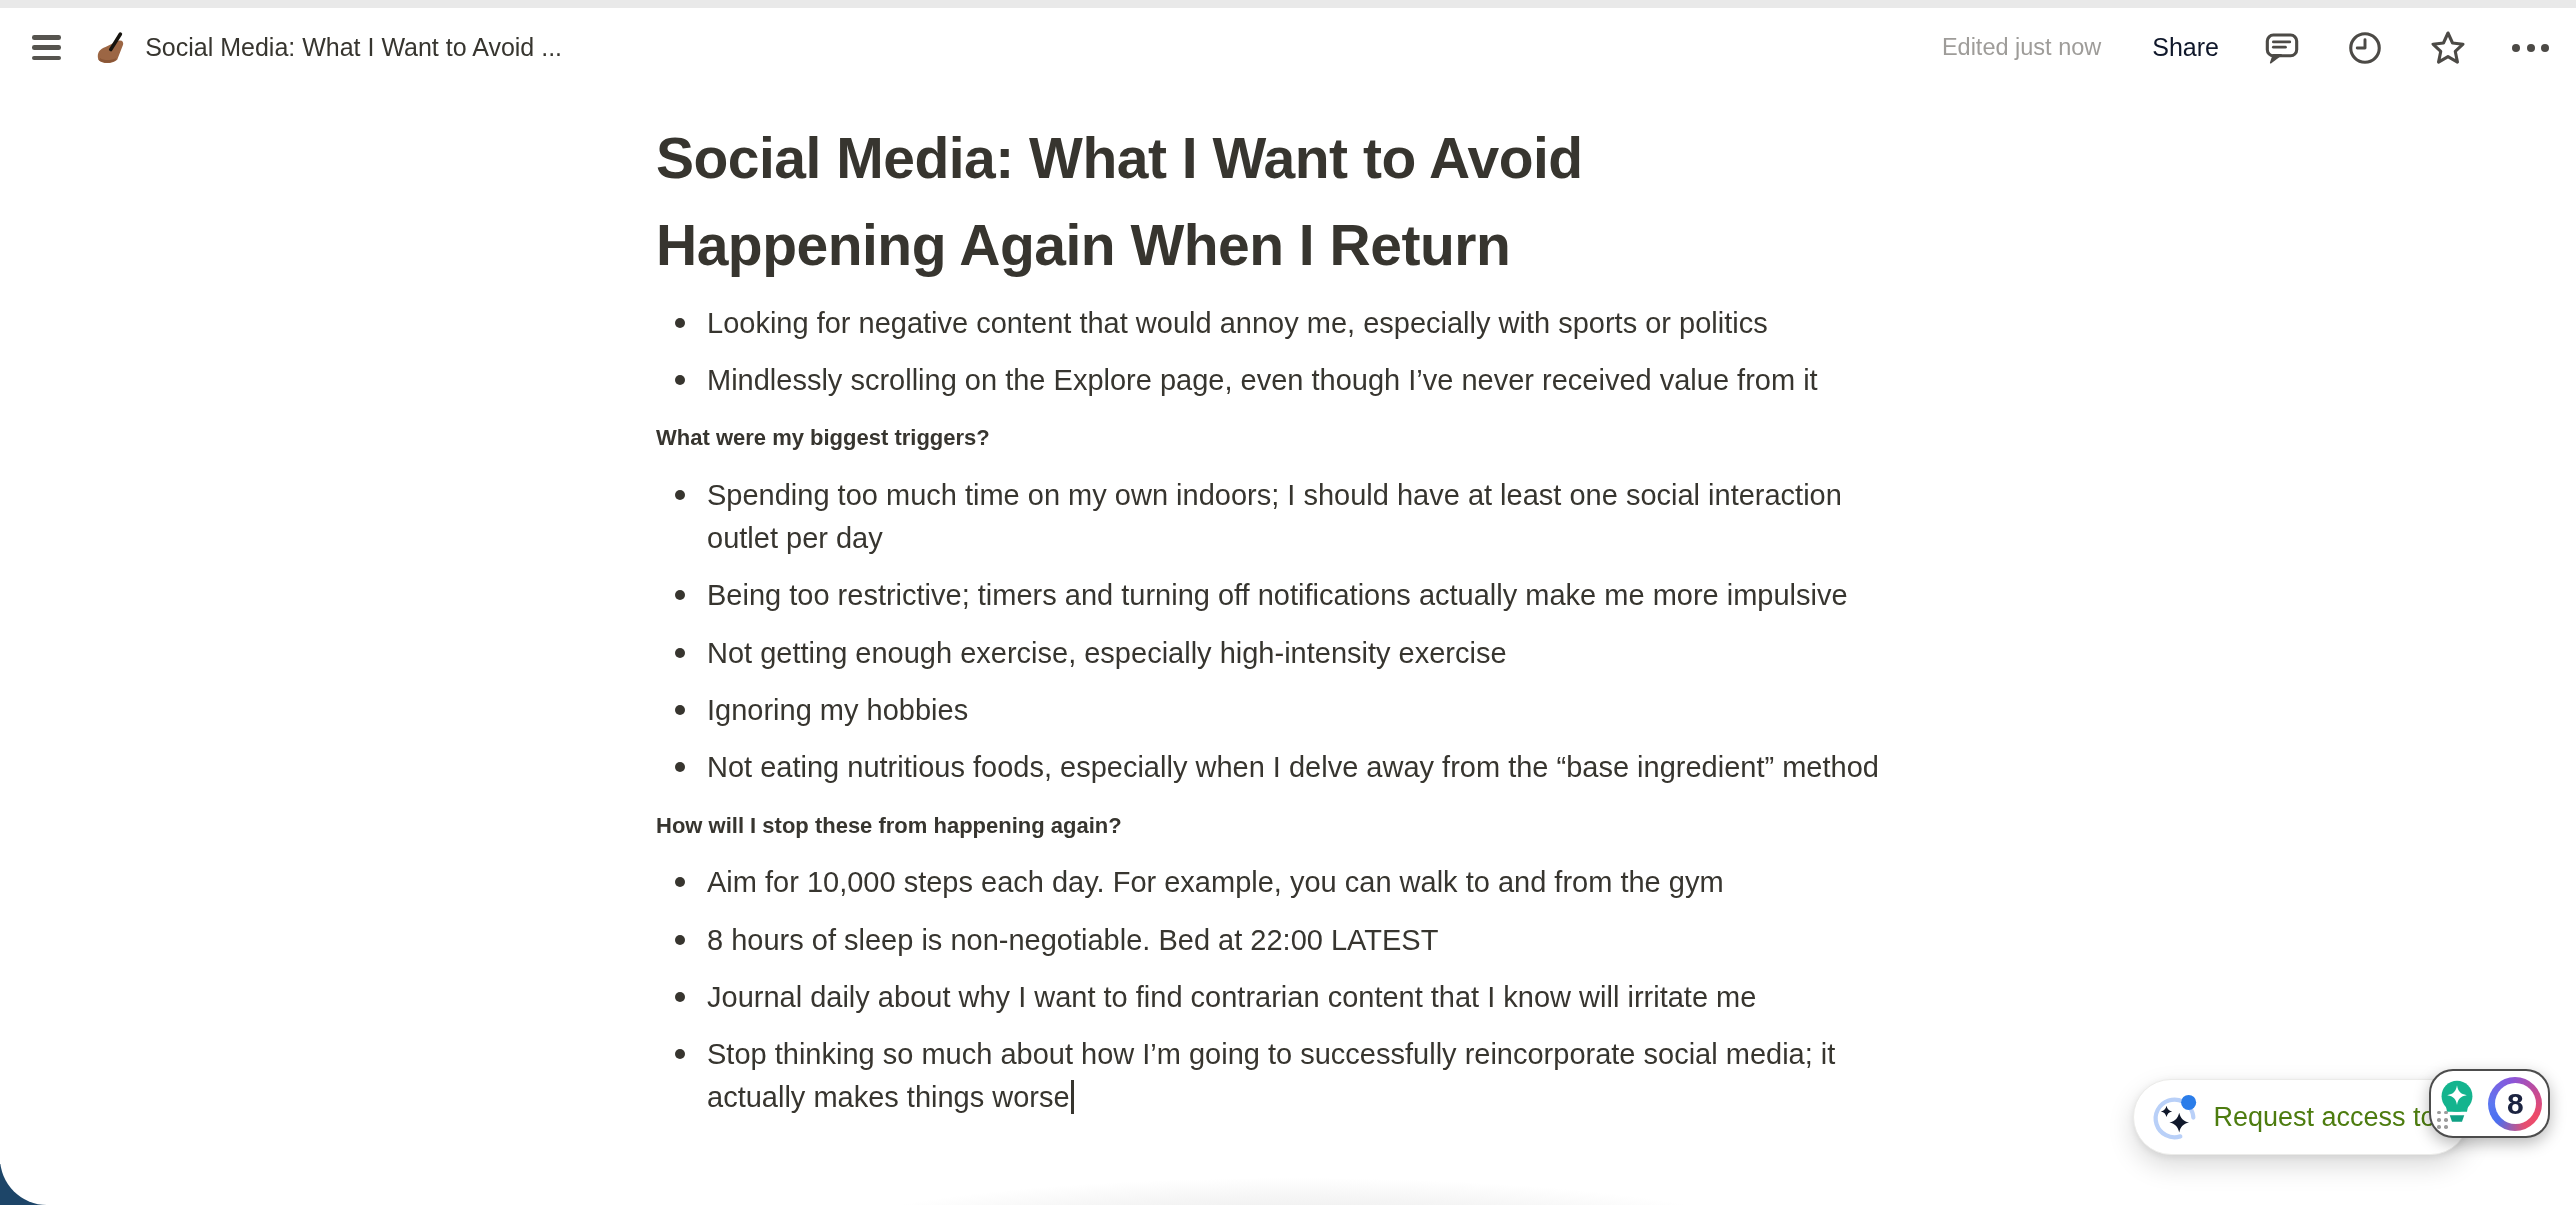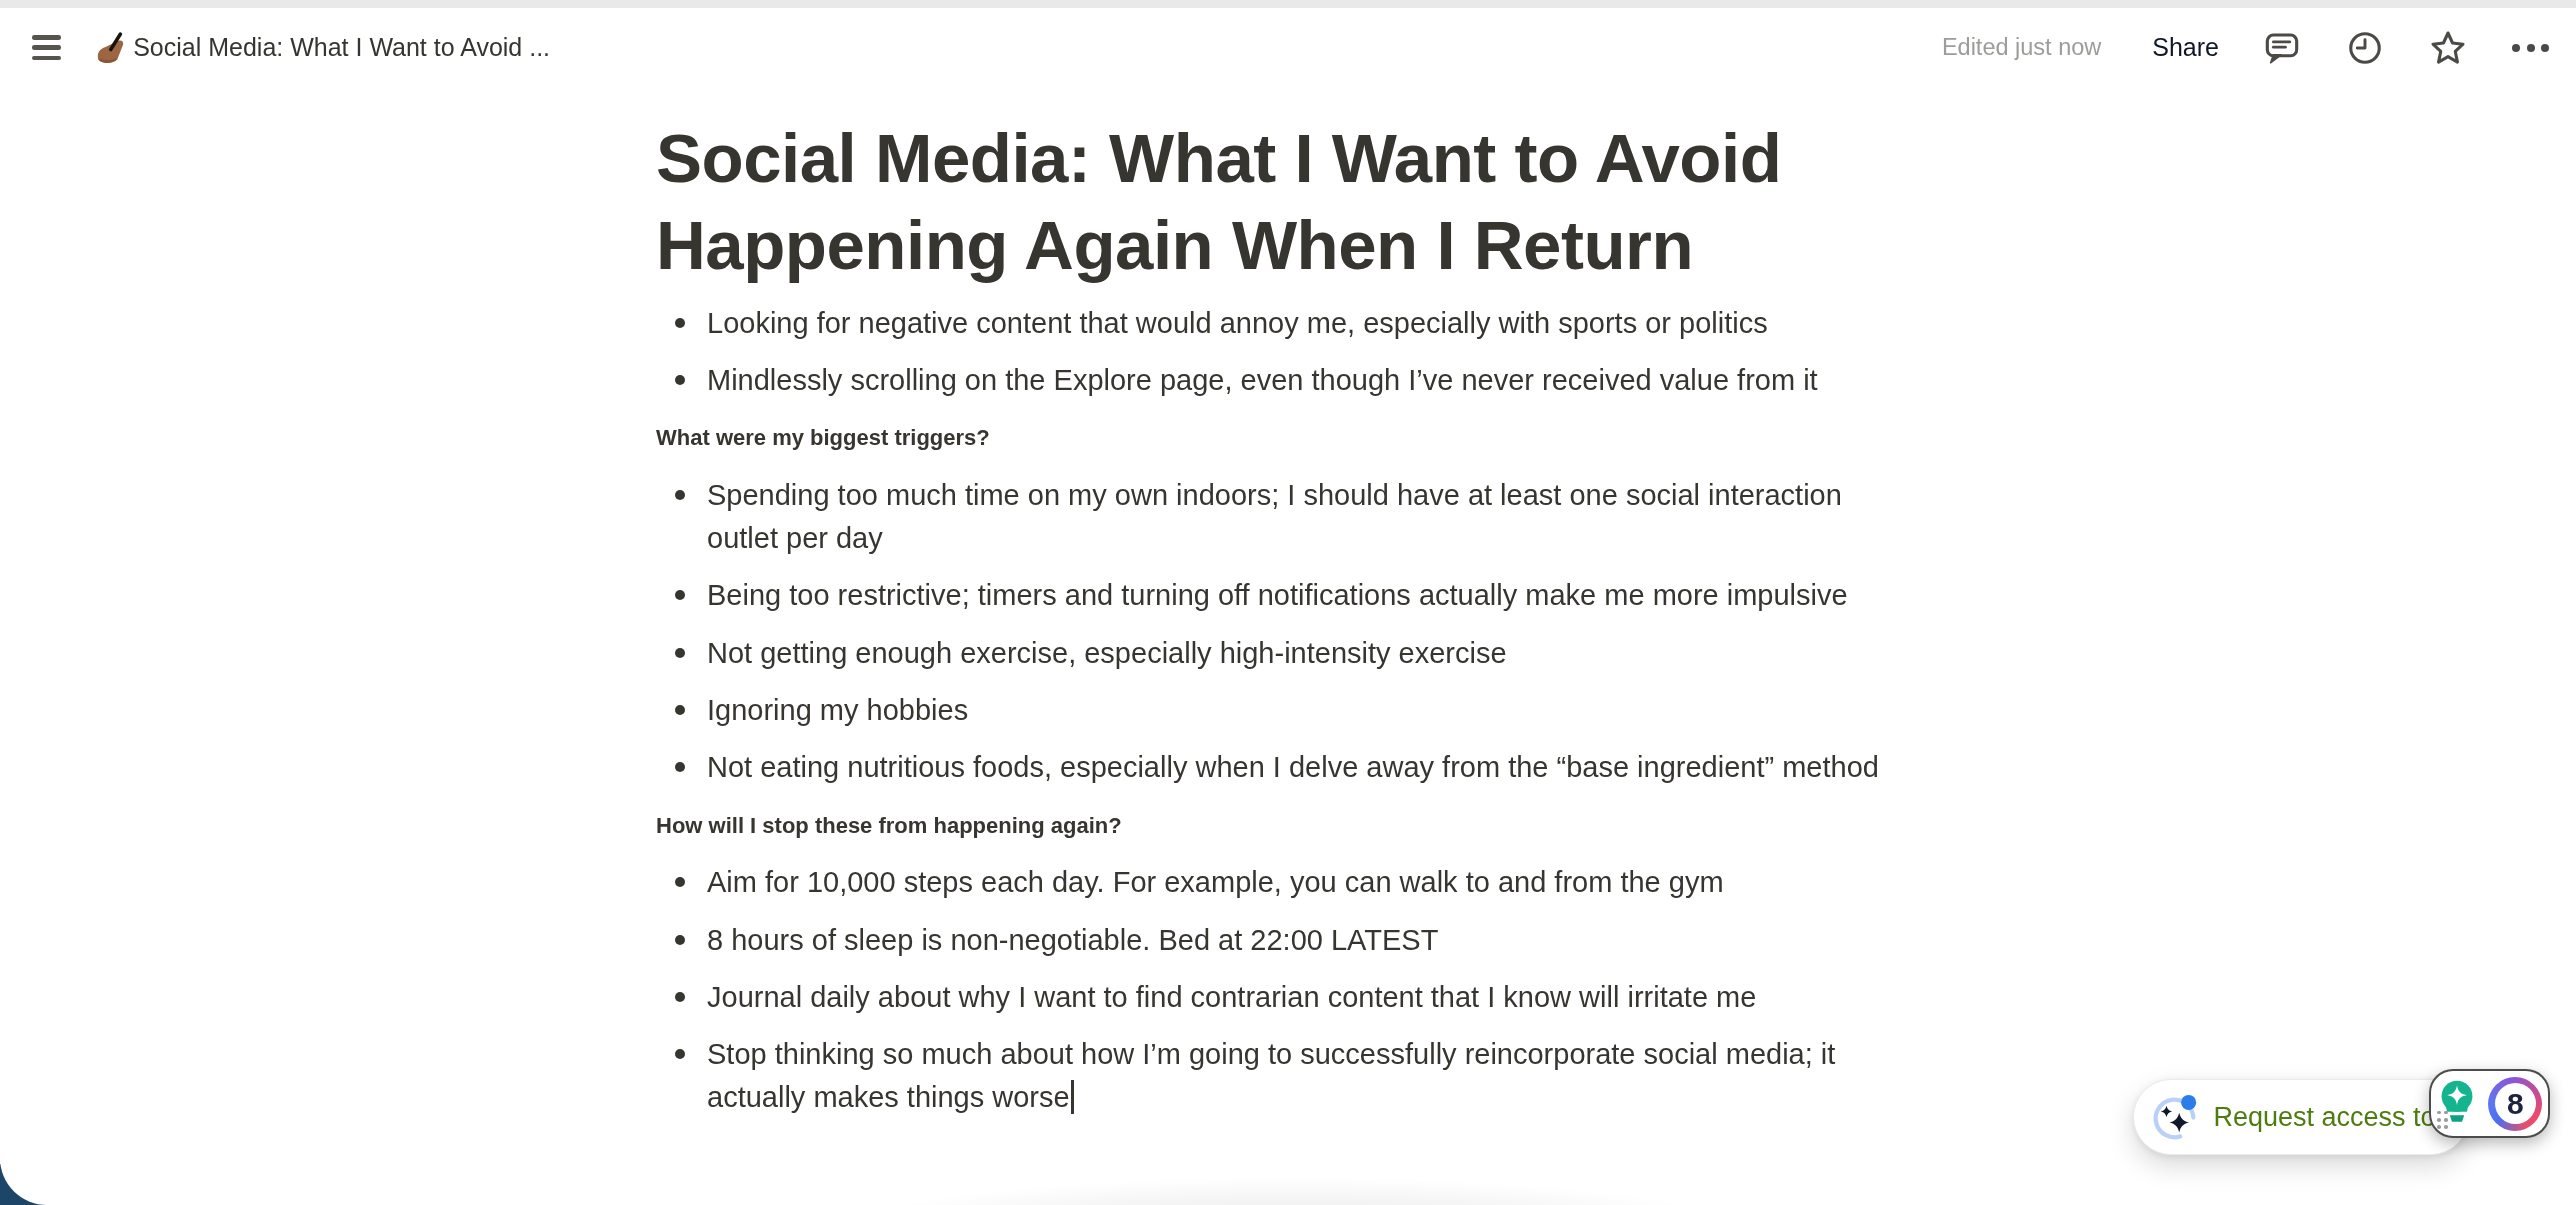--- a/index.html
+++ b/index.html
@@ -7,34 +7,34 @@
     width:2576px;height:1205px;position:relative;overflow:hidden;
     font-family:"Liberation Sans",sans-serif;color:#37352F;
     -webkit-font-smoothing:antialiased;
   }
   
   .chrome-strip{position:absolute;top:0;left:0;width:2576px;height:8px;background:#e9e9e9;}
   
   .topbar{position:absolute;top:8px;left:0;width:2576px;height:79px;display:flex;align-items:center;padding:0 25px;box-sizing:border-box;background:#fff;}
   .hamburger{width:31px;height:25px;display:flex;flex-direction:column;justify-content:space-between;cursor:pointer;margin-left:7.2px;}
   .hamburger span{display:block;width:29px;height:4.5px;border-radius:2.3px;background:#56544f;}
-  .crumb-group{display:flex;align-items:center;margin-left:29px;gap:5px;cursor:pointer;}
+  .crumb-group{display:flex;align-items:center;margin-left:29px;gap:17px;cursor:pointer;}
   .crumb-emoji{width:36px;height:36px;display:flex;align-items:center;justify-content:center;}
   .crumb-text{font-size:25px;color:#37352F;white-space:nowrap;}
   .topbar-right{margin-left:auto;display:flex;align-items:center;gap:42px;}
   .edited{font-size:23.5px;color:#9e9c99;white-space:nowrap;}
   .share{font-size:25px;color:#0f172a;cursor:pointer;white-space:nowrap;margin-left:9px;}
   .tb-icon{width:41px;height:41px;display:flex;align-items:center;justify-content:center;cursor:pointer;border-radius:5.4px;}
   .tb-icon svg{display:block;}
   .dots3{display:flex;gap:6.3px;align-items:center;}
   .dots3 i{width:8px;height:8px;border-radius:50%;background:#4c4a46;}
   
   .content{position:absolute;left:656px;top:115px;width:1371px;}
   .page-title{
-    font-size:69px;line-height:87px;font-weight:700;letter-spacing:-0.5px;
+    font-size:57px;line-height:87px;font-weight:700;letter-spacing:-0.5px;
     color:#37352F;white-space:pre-wrap;margin:0 0 12.6px 0;cursor:text;
   }
   .intro-line{
     margin:16px 0 14.4px 0;font-size:30px;line-height:43px;font-weight:700;font-style:italic;
     white-space:nowrap;cursor:text;
   }
   .intro-line .mark-under{border-bottom:6.3px solid #F2A0B4;}
   .h-line{
     margin:0 0 14.4px 0;font-size:22px;line-height:43px;font-weight:700;
     white-space:nowrap;cursor:text;

